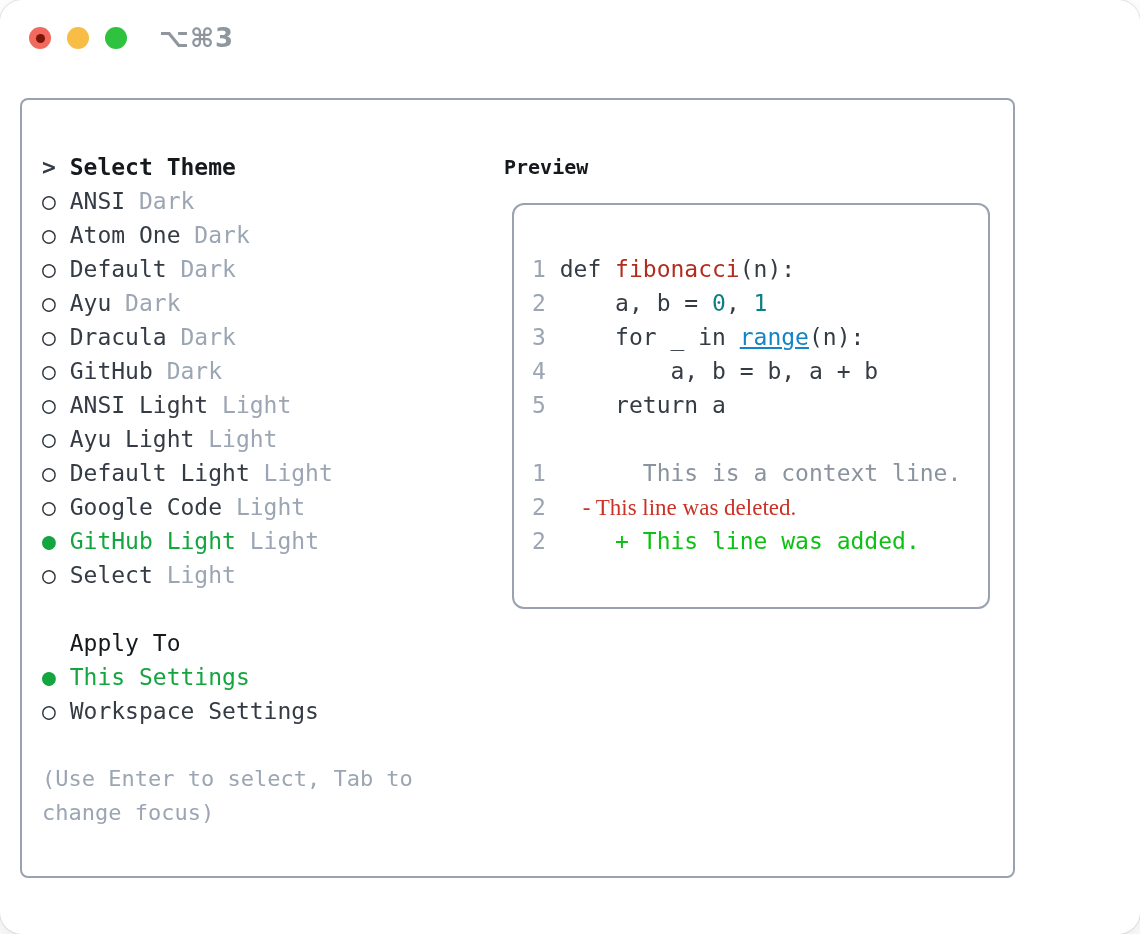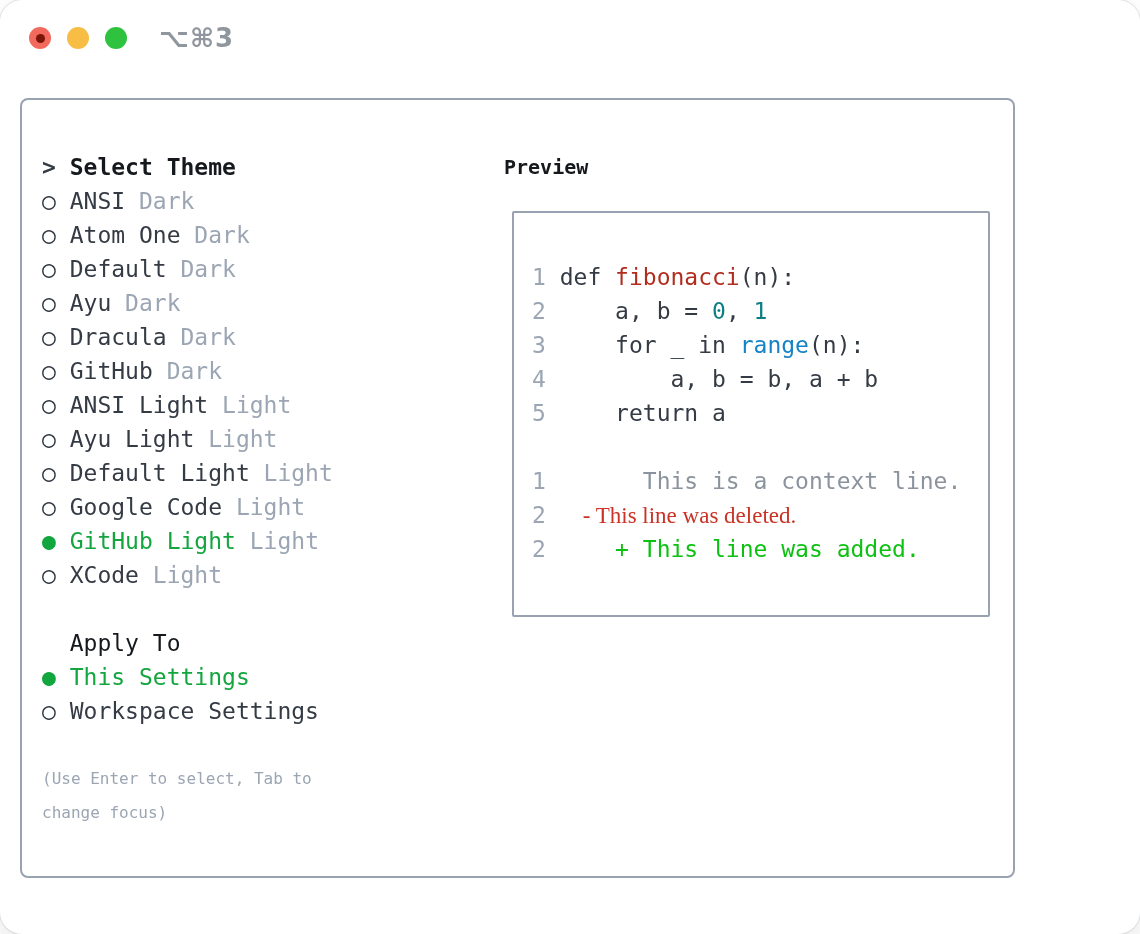--- a/index.html
+++ b/index.html
@@ -82,57 +82,57 @@
   }
   .row .marker { color: var(--text); }
   .row.header, .bold { font-weight: bold; color: var(--heading); }
   .row .tag { color: var(--muted); }
   .row.selected .marker, .row.selected .name { color: var(--selected); }
   .row.spacer { height: 34px; }
   .apply-header .name { color: var(--heading); }
 
   .hint {
     margin-top: 0;
-    font-size: 16px;
+    font-size: 22px;
     line-height: 34px;
     color: var(--muted);
     white-space: pre-line;
   }
 
   
   .preview-title {
     height: 34px;
     line-height: 34px;
     font-size: 20px;
     font-weight: bold;
     color: var(--heading);
     white-space: pre;
   }
   .preview-box {
-    margin-top: 27px;
+    margin-top: 19px;
     margin-left: 8px;
     width: 478px;
     height: 406px;
     border: 2px solid var(--border);
-    border-radius: 2px;
+    border-radius: 12px;
     background: #ffffff;
     padding: 47px 16px 0 18px;
     overflow: hidden;
   }
   .pline {
     height: 34px;
     line-height: 34px;
     font-size: 23px;
     white-space: pre;
   }
   .lnum { color: var(--muted); }
   .seg-text    { color: var(--text); }
   .seg-func    { color: var(--func); }
   .seg-number  { color: var(--number); }
-  .seg-builtin { color: var(--builtin); }
+  .seg-builtin { color: var(--builtin); text-decoration: underline; }
   .seg-context { color: var(--context); }
   .seg-deleted { color: var(--deleted); font-family: Liberation Serif, serif; }
   .seg-added   { color: var(--added); }
 </style>
 </head>
 <body>
 
 <div class="window">
 
   <div class="titlebar">
@@ -165,21 +165,21 @@
   <div class="row option"><span class="marker">○</span><span> </span><span class="name">ANSI Light</span><span class="tag"> Light</span></div>
 
   <div class="row option"><span class="marker">○</span><span> </span><span class="name">Ayu Light</span><span class="tag"> Light</span></div>
 
   <div class="row option"><span class="marker">○</span><span> </span><span class="name">Default Light</span><span class="tag"> Light</span></div>
 
   <div class="row option"><span class="marker">○</span><span> </span><span class="name">Google Code</span><span class="tag"> Light</span></div>
 
   <div class="row option selected"><span class="marker">●</span><span> </span><span class="name">GitHub Light</span><span class="tag"> Light</span></div>
 
-  <div class="row option"><span class="marker">○</span><span> </span><span class="name">XCode</span><span class="tag"> Light</span></div>
+  <div class="row option"><span class="marker">○</span><span> </span><span class="name">Select</span><span class="tag"> Light</span></div>
 </div>
 
       <div class="row spacer"></div>
 
       <div class="row apply-header"><span>  </span><span class="name">Apply To</span></div>
 
       <div id="apply-list">
   <div class="row option selected"><span class="marker">●</span><span> </span><span class="name">This Settings</span><span class="tag"></span></div>
 
   <div class="row option"><span class="marker">○</span><span> </span><span class="name">Workspace Settings</span><span class="tag"></span></div>

